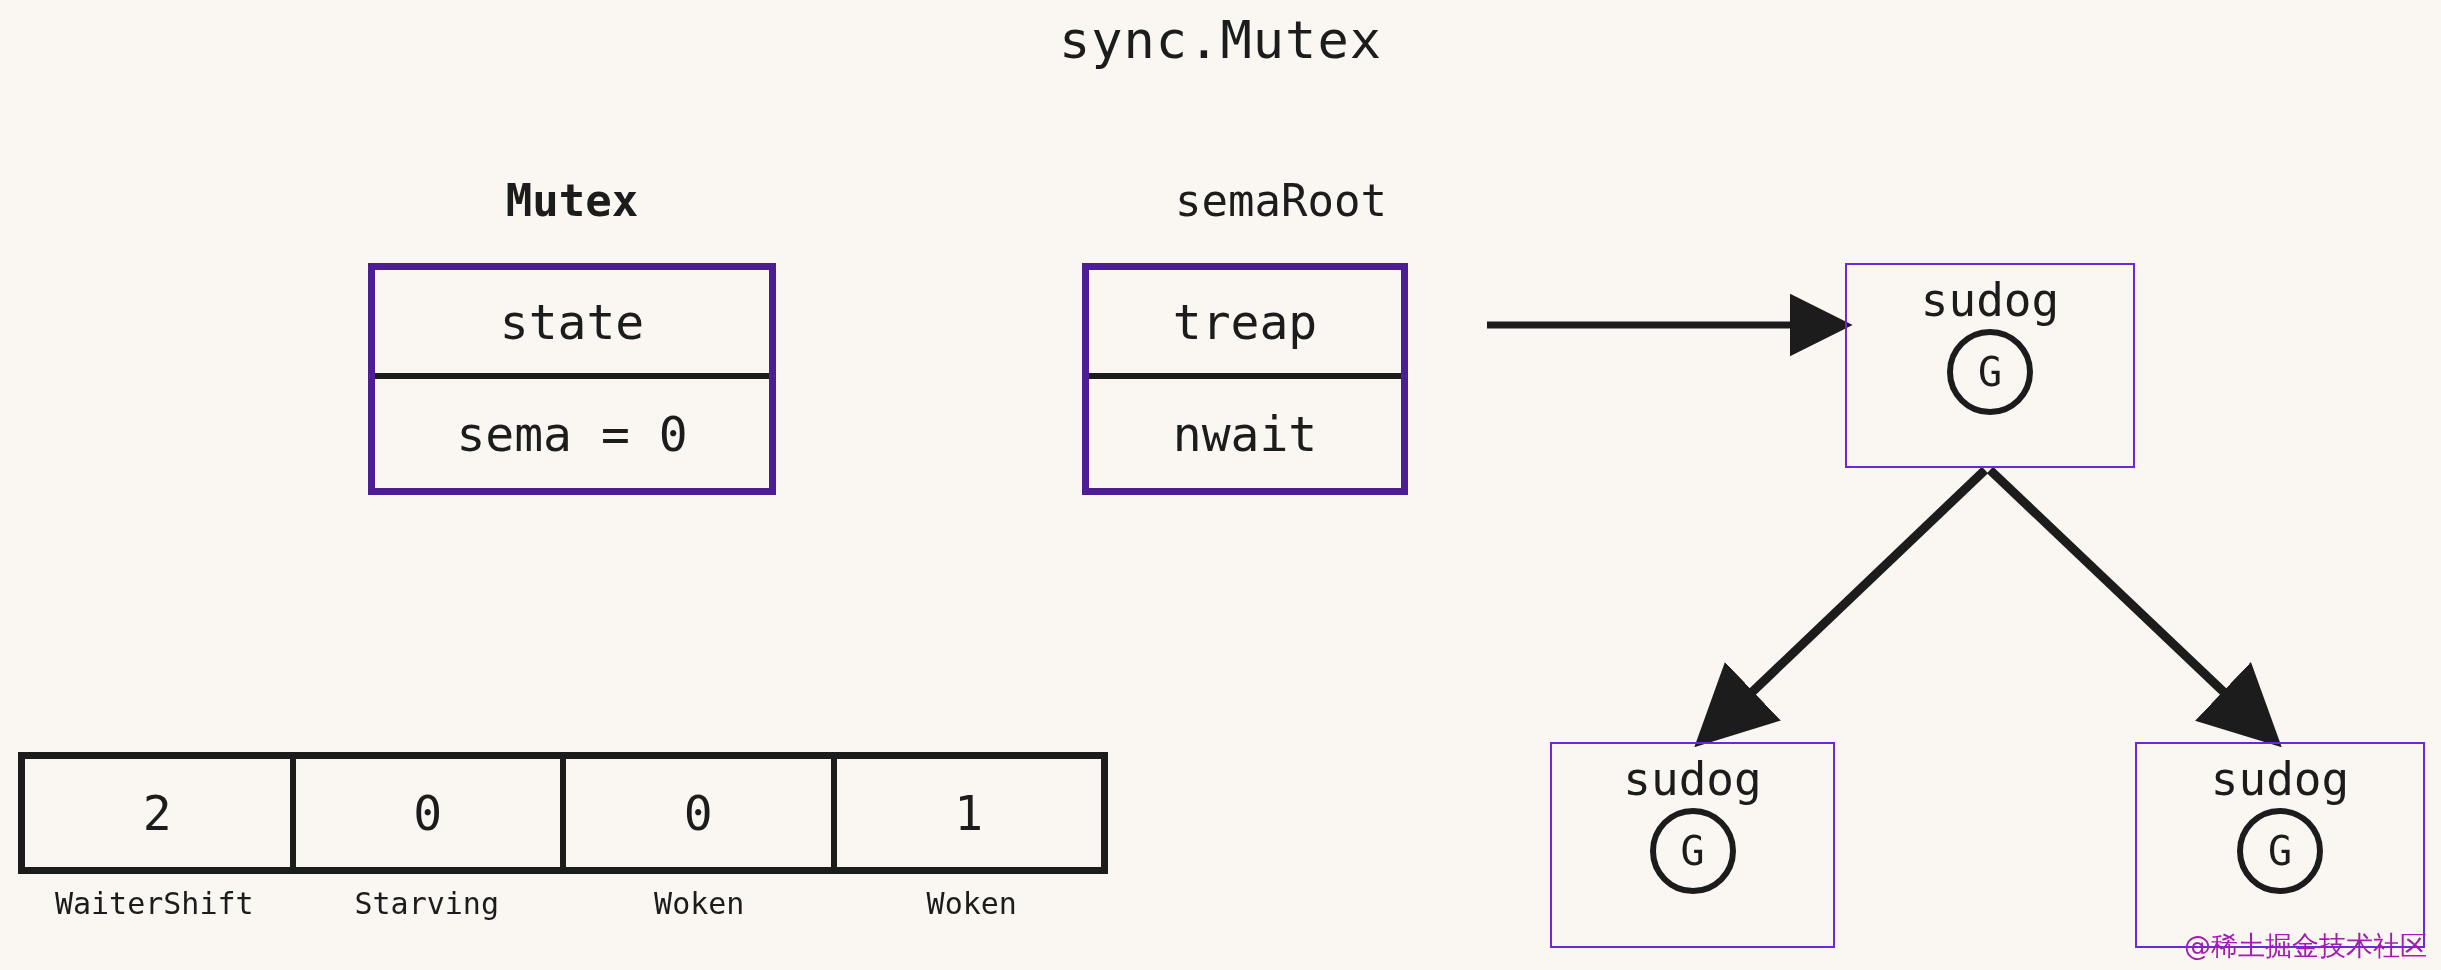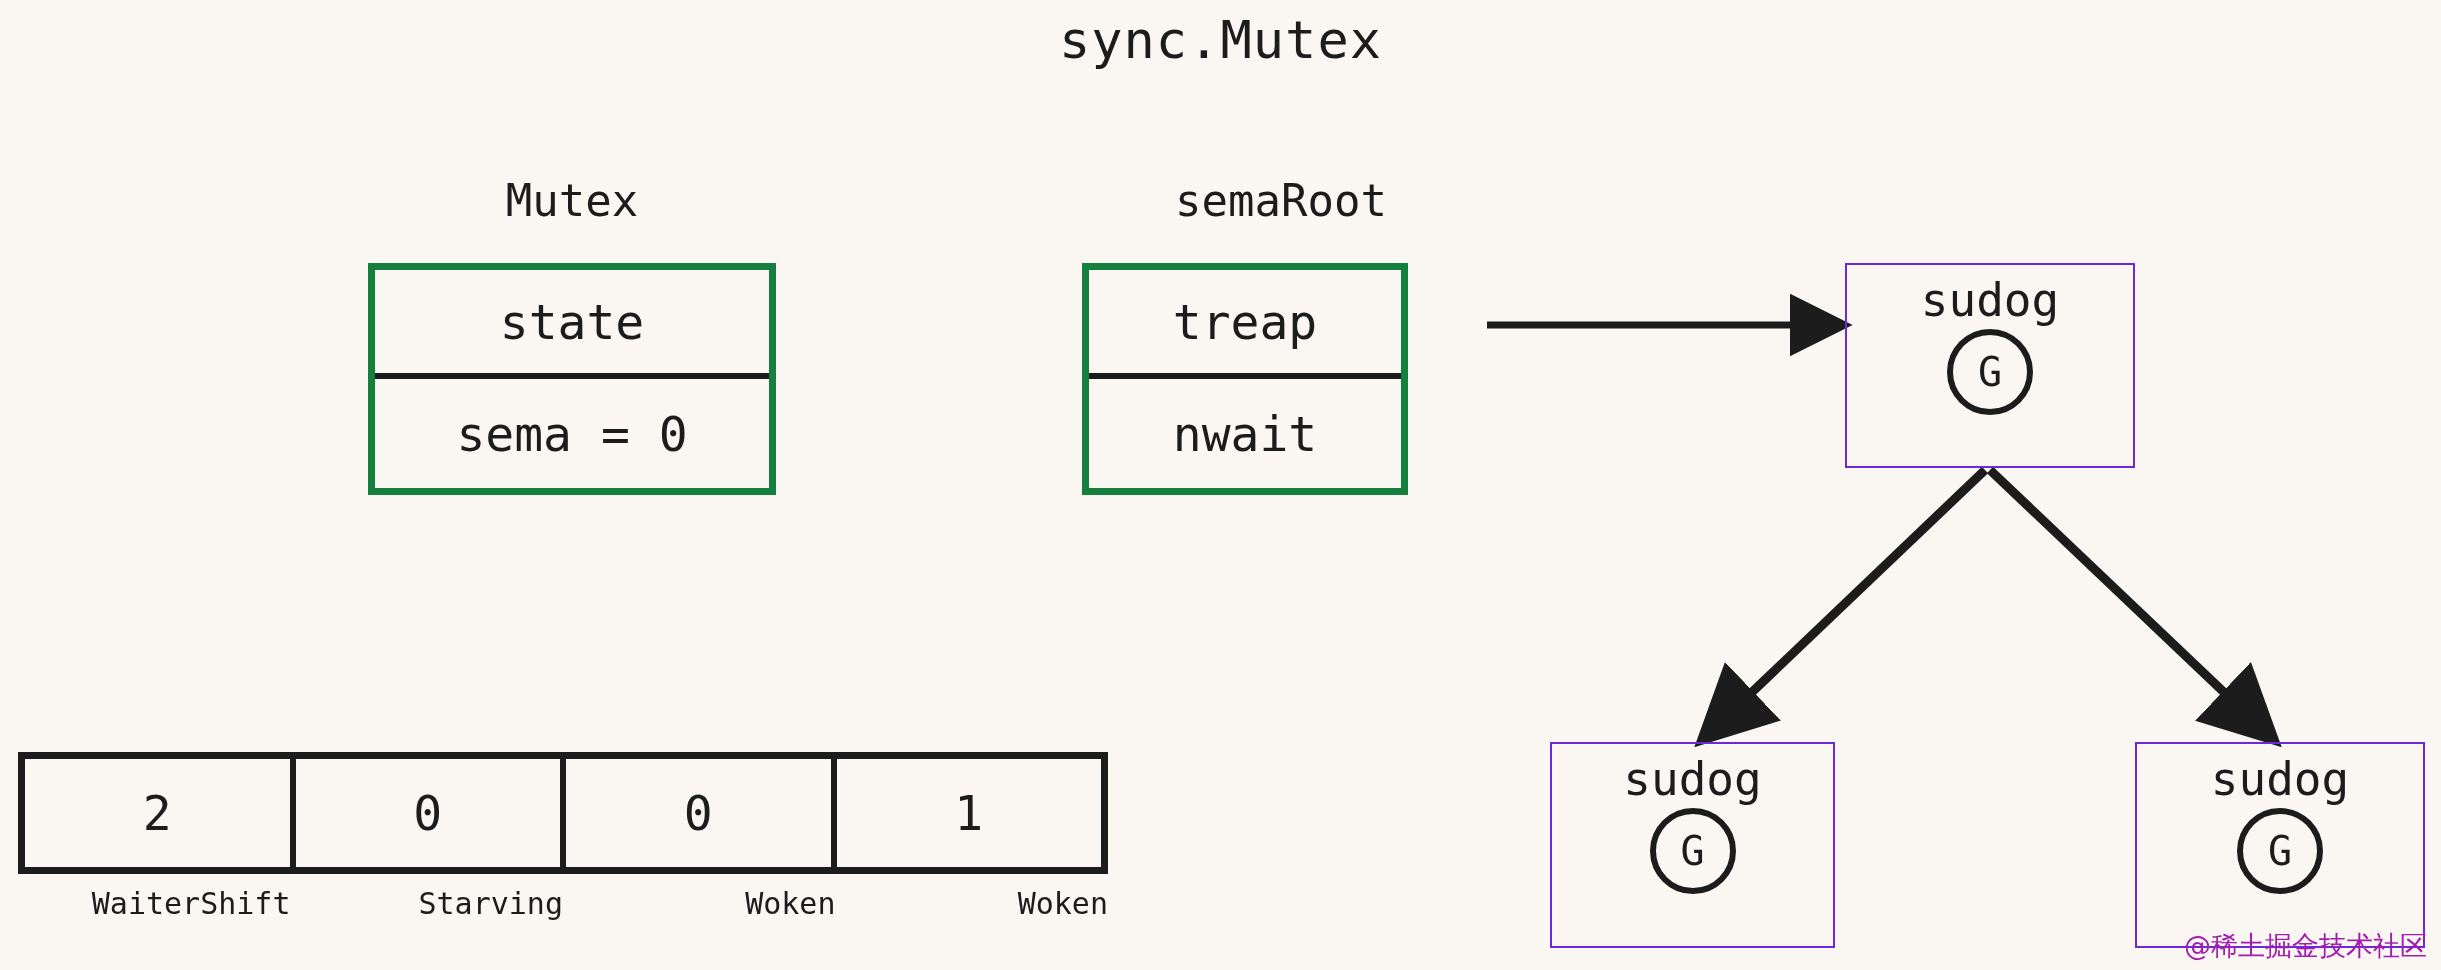--- a/index.html
+++ b/index.html
@@ -35,26 +35,26 @@
   }
 
   
   .struct-caption {
     font-size: 44px;
     line-height: 52px;
     text-align: center;
     color: #1c1c1c;
     white-space: nowrap;
   }
-  #caption-mutex   { left: 368px; top: 175px; width: 408px; }
+  #caption-mutex   { left: 368px; top: 175px; width: 408px; font-weight: bold; }
   #caption-semaroot{ left: 1082px; top: 175px; width: 398px; }
 
   
   .struct-box {
-    border: 7px solid #15803d;
+    border: 7px solid #4c1d95;
     background: transparent;
     box-sizing: border-box;
   }
   .struct-row {
     box-sizing: border-box;
     display: flex;
     align-items: center;
     justify-content: center;
     font-size: 48px;
     line-height: 1;
@@ -133,21 +133,21 @@
   .bit-cell:last-child { border-right: none; }
 
   #bits-labels {
     left: 18px;
     top: 884px;
     width: 1090px;
     display: flex;
   }
   .bit-label {
     flex: 1 1 0;
-    text-align: right;
+    text-align: center;
     font-size: 30px;
     line-height: 40px;
     color: #1c1c1c;
     white-space: nowrap;
   }
 
   
   #watermark {
     right: 14px;
     bottom: 8px;

